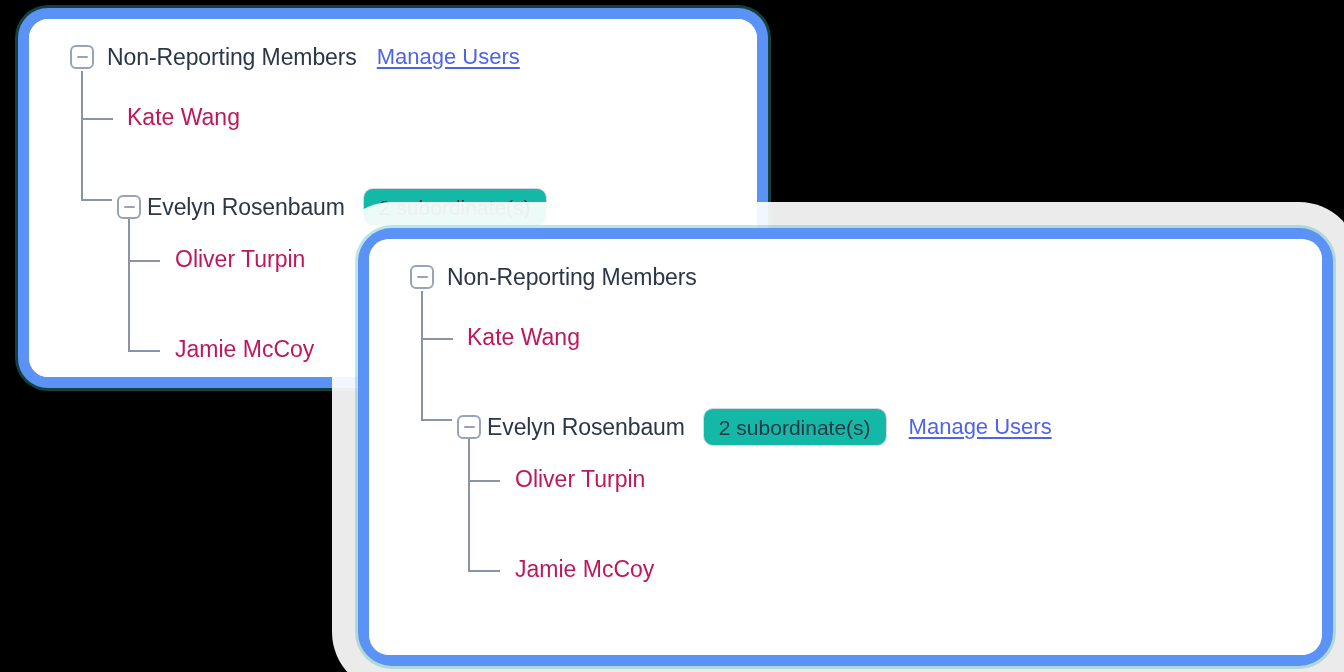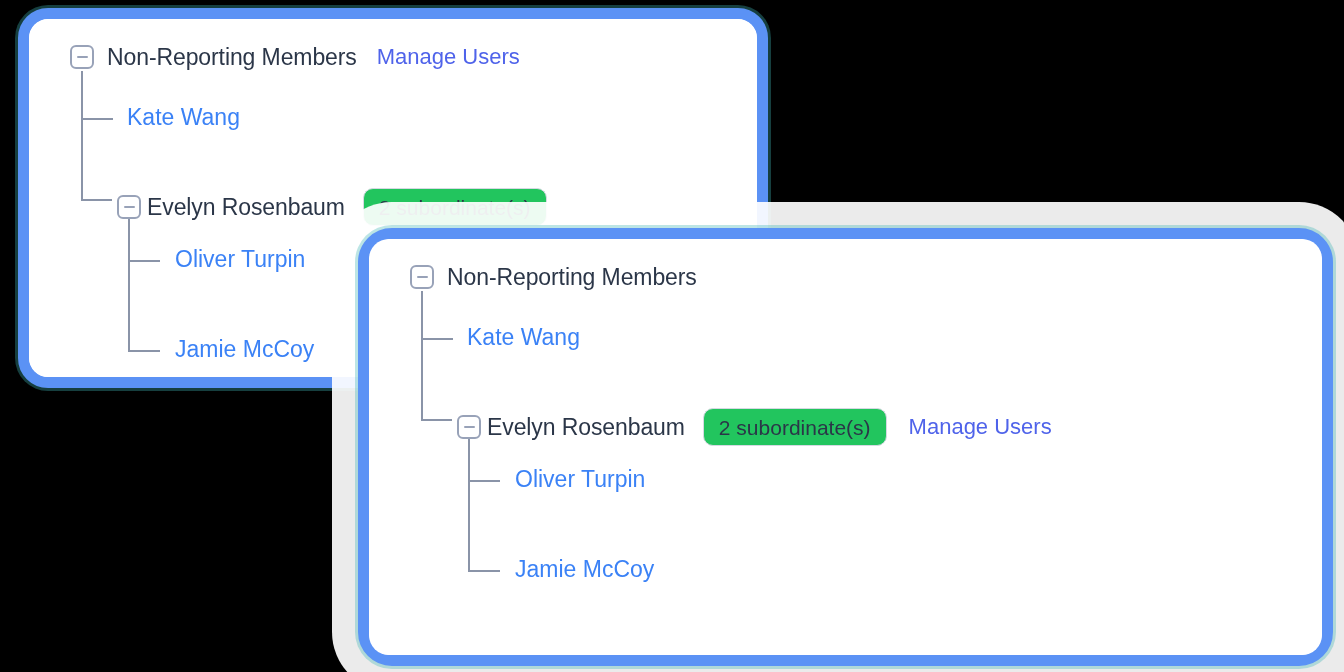--- a/index.html
+++ b/index.html
@@ -91,42 +91,43 @@
 
   .node-label {
     font-size: 23px;
     color: #2B3648;
     letter-spacing: -0.1px;
     line-height: 1;
   }
 
   .header-label { margin-left: 13px; }
   .name-label   { margin-left: 6px; }
-  .leaf-label   { font-size: 23px; color: #3b82f6; line-height: 1; }
+  .leaf-label   { font-size: 23px; color: #be185d; line-height: 1; }
 
   .badge {
     display: inline-flex;
     align-items: center;
     justify-content: center;
     height: 38px;
     padding: 0 15px;
     margin-left: 18px;
     border: 1.5px solid #D5D9E2;
     border-radius: 10px;
     font-size: 21px;
     color: #2B3648;
-    background: #22c55e;
+    background: #14b8a6;
     line-height: 1;
     cursor: pointer;
   }
 
   .manage-link {
     margin-left: 22px;
     font-size: 22px;
     color: #4F63EA;
+    text-decoration: underline;
     text-underline-offset: 3px;
     cursor: pointer;
     line-height: 1;
   }
   .manage-link.header-link { margin-left: 20px; }
 
   
   .v-line {
     position: absolute;
     width: 2px;

